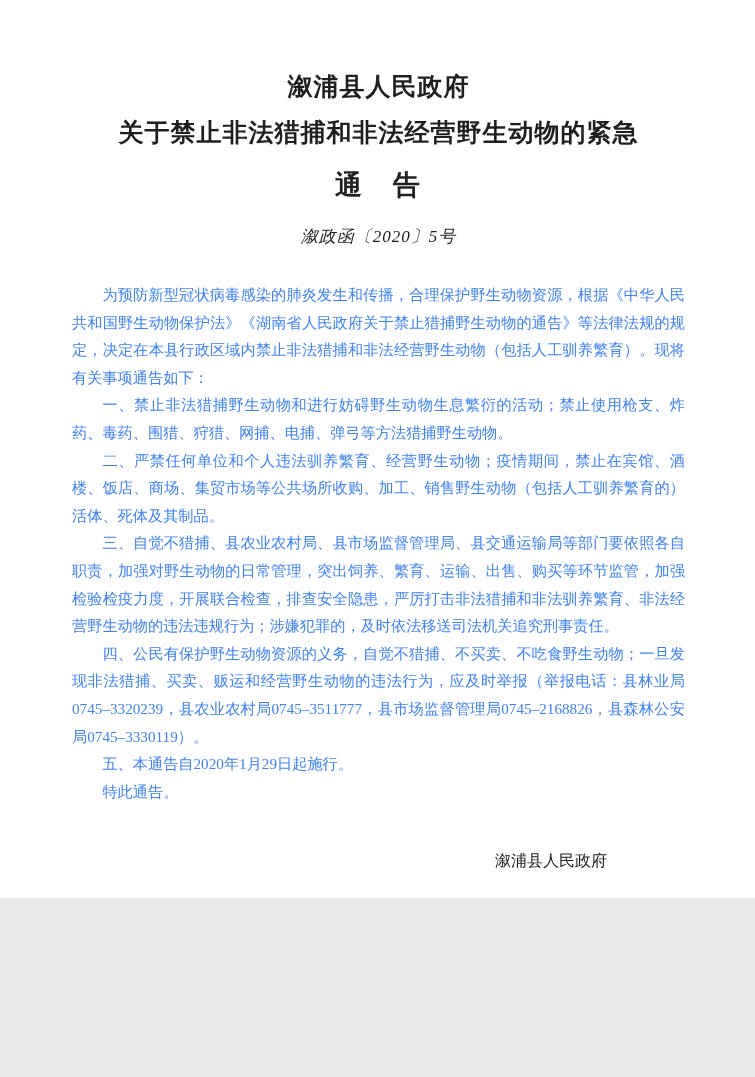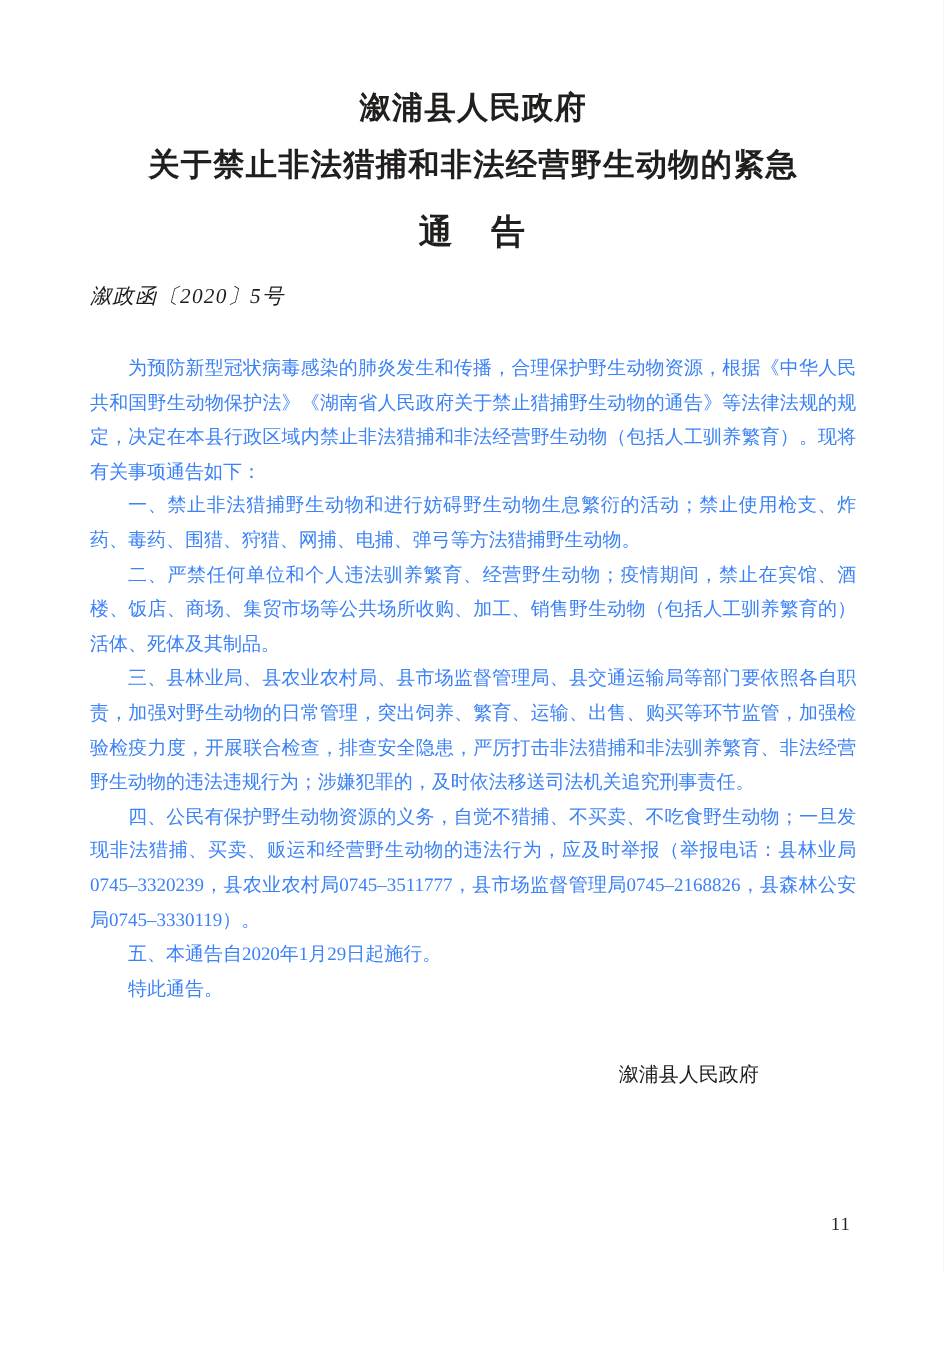--- a/index.html
+++ b/index.html
@@ -1,20 +1,20 @@
 <!DOCTYPE html>
 <html><head>
 <meta charset="utf-8">
 <style>
   * { margin: 0; padding: 0; box-sizing: border-box; }
   html, body { background: #e8e8e8; }
   .page {
     position: relative;
     width: 755px;
-    height: 1077px;
+    height: 898px;
     margin: 0 auto;
     background: #ffffff;
     color: #1e1c1a;
     font-family: "Liberation Serif", "DejaVu Serif", serif;
     overflow: hidden;
   }
   .content {
     padding: 64px 70px 0 72px;
   }
   
@@ -30,21 +30,21 @@
   }
   .doc-title .t-type {
     font-size: 27px;
     line-height: 46px;
     margin-top: 6px;
     letter-spacing: 2px;
   }
   
   .doc-number {
     margin-top: 12px;
-    text-align: left;
+    text-align: center;
     line-height: 33px;
     font-size: 17px;
   }
   .doc-number .ref-cn {
     font-style: italic; 
     letter-spacing: 1px;
   }
   .doc-number .ref-code {
     font-style: normal;
     letter-spacing: 1.5px;
@@ -95,21 +95,21 @@
     </div>
 
     <div class="doc-number">
       <div class="ref-cn">溆政函〔2020〕5号</div>
     </div>
 
     <div class="doc-body">
       <p>为预防新型冠状病毒感染的肺炎发生和传播，合理保护野生动物资源，根据《中华人民共和国野生动物保护法》《湖南省人民政府关于禁止猎捕野生动物的通告》等法律法规的规定，决定在本县行政区域内禁止非法猎捕和非法经营野生动物（包括人工驯养繁育）。现将有关事项通告如下：</p>
       <p>一、禁止非法猎捕野生动物和进行妨碍野生动物生息繁衍的活动；禁止使用枪支、炸药、毒药、围猎、狩猎、网捕、电捕、弹弓等方法猎捕野生动物。</p>
       <p>二、严禁任何单位和个人违法驯养繁育、经营野生动物；疫情期间，禁止在宾馆、酒楼、饭店、商场、集贸市场等公共场所收购、加工、销售野生动物（包括人工驯养繁育的）活体、死体及其制品。</p>
-      <p>三、县林业局、县农业农村局、县市场监督管理局、县交通运输局等部门要依照各自职责，加强对野生动物的日常管理，突出饲养、繁育、运输、出售、购买等环节监管，加强检验检疫力度，开展联合检查，排查安全隐患，严厉打击非法猎捕和非法驯养繁育、非法经营野生动物的违法违规行为；涉嫌犯罪的，及时依法移送司法机关追究刑事责任。</p>
+      <p>三、自觉不猎捕、县农业农村局、县市场监督管理局、县交通运输局等部门要依照各自职责，加强对野生动物的日常管理，突出饲养、繁育、运输、出售、购买等环节监管，加强检验检疫力度，开展联合检查，排查安全隐患，严厉打击非法猎捕和非法驯养繁育、非法经营野生动物的违法违规行为；涉嫌犯罪的，及时依法移送司法机关追究刑事责任。</p>
       <p>四、公民有保护野生动物资源的义务，自觉不猎捕、不买卖、不吃食野生动物；一旦发现非法猎捕、买卖、贩运和经营野生动物的违法行为，应及时举报（举报电话：县林业局0745–3320239，县农业农村局0745–3511777，县市场监督管理局0745–2168826，县森林公安局0745–3330119）。</p>
       <p>五、本通告自2020年1月29日起施行。</p>
       <p>特此通告。</p>
     </div>
 
     <div class="sig-wrap">
       <div class="sig-block">
         <div>溆浦县人民政府</div>
       </div>
     </div>

